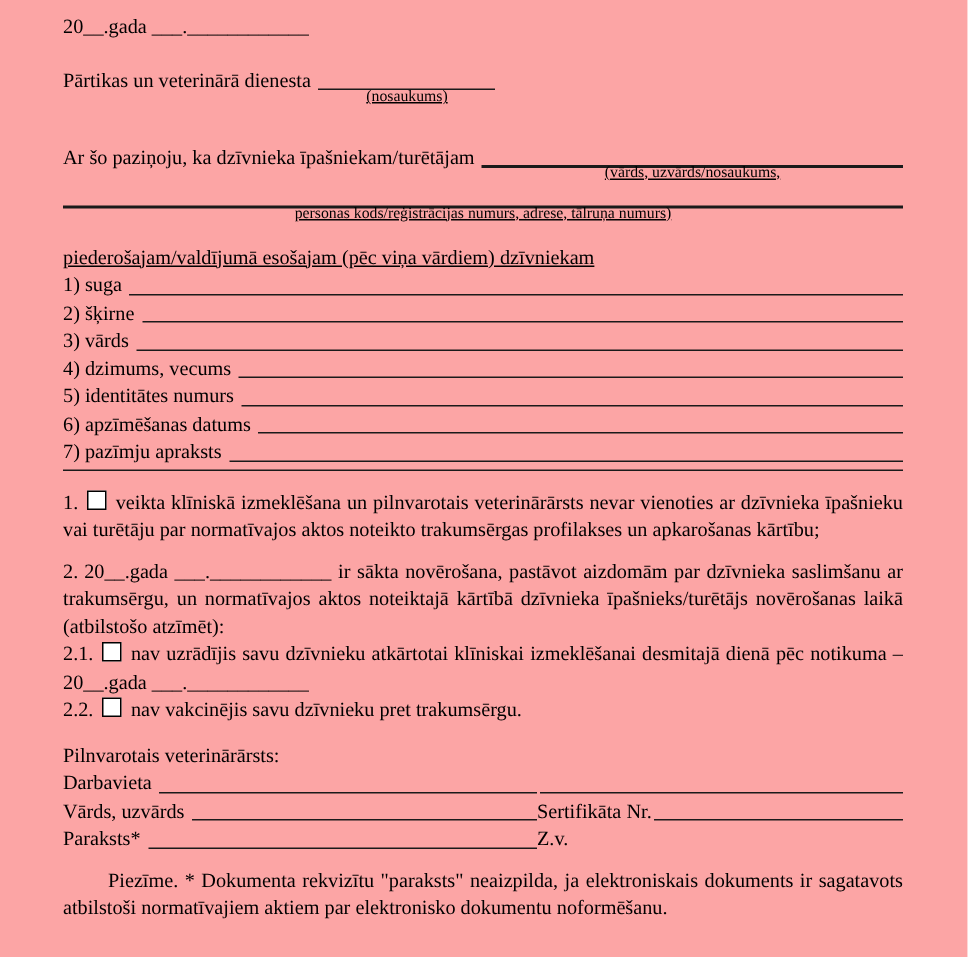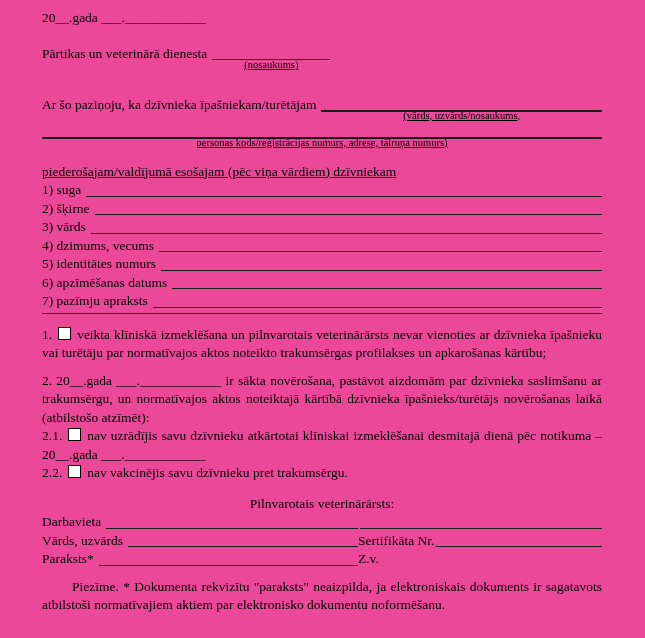--- a/index.html
+++ b/index.html
@@ -1,19 +1,19 @@
 <!DOCTYPE html>
 <html><head>
 <meta charset="utf-8">
 <style>
   html,body{margin:0;padding:0;background:#ffffff;}
   .page{
     width:645px;height:638px;box-sizing:border-box;
     padding:9px 43px 0 42px;
-    background:#ec4899;color:#000;
+    background:#fca5a5;color:#000;
     font-family:"Liberation Serif","DejaVu Serif",serif;
     font-size:13.5px;line-height:18.5px;
     overflow:hidden;position:relative;
   }
   .fline{display:flex;align-items:stretch;}
   .lbl{white-space:nowrap;}
   .fill{flex:1 1 auto;border-bottom:1.5px solid #1a1a1a;margin:0 0 3px 5px;position:relative;}
   .fill.thick{border-bottom-width:2px;}
   .fill.tight{margin-left:2px;}
   .blank-named{width:118px;border-bottom:1.5px solid #1a1a1a;margin:0 0 3px 5px;position:relative;}
@@ -31,21 +31,21 @@
   .desc-cont{margin-top:2px;}
   .clause{text-align:justify;margin:0;}
   .clause.p1{margin-top:12px;}
   .clause.p2{margin-top:9px;}
   .num{margin-right:4px;}
   .cb{
     display:inline-block;width:11px;height:11px;
     border:1.2px solid #000;margin:0 6px 0 2px;
     vertical-align:-1px;background:#fff;
   }
-  .sig-title{margin-top:12px;text-align:center;}
+  .sig-title{margin-top:12px;}
   .sig-grid{display:grid;grid-template-columns:316px 1fr;}
   .note{text-align:justify;text-indent:30px;margin:9px 0 0 0;}
 </style>
 </head>
 <body>
 
 <div class="page">
 
   <div class="date-line">20__.gada ___.____________</div>
 

